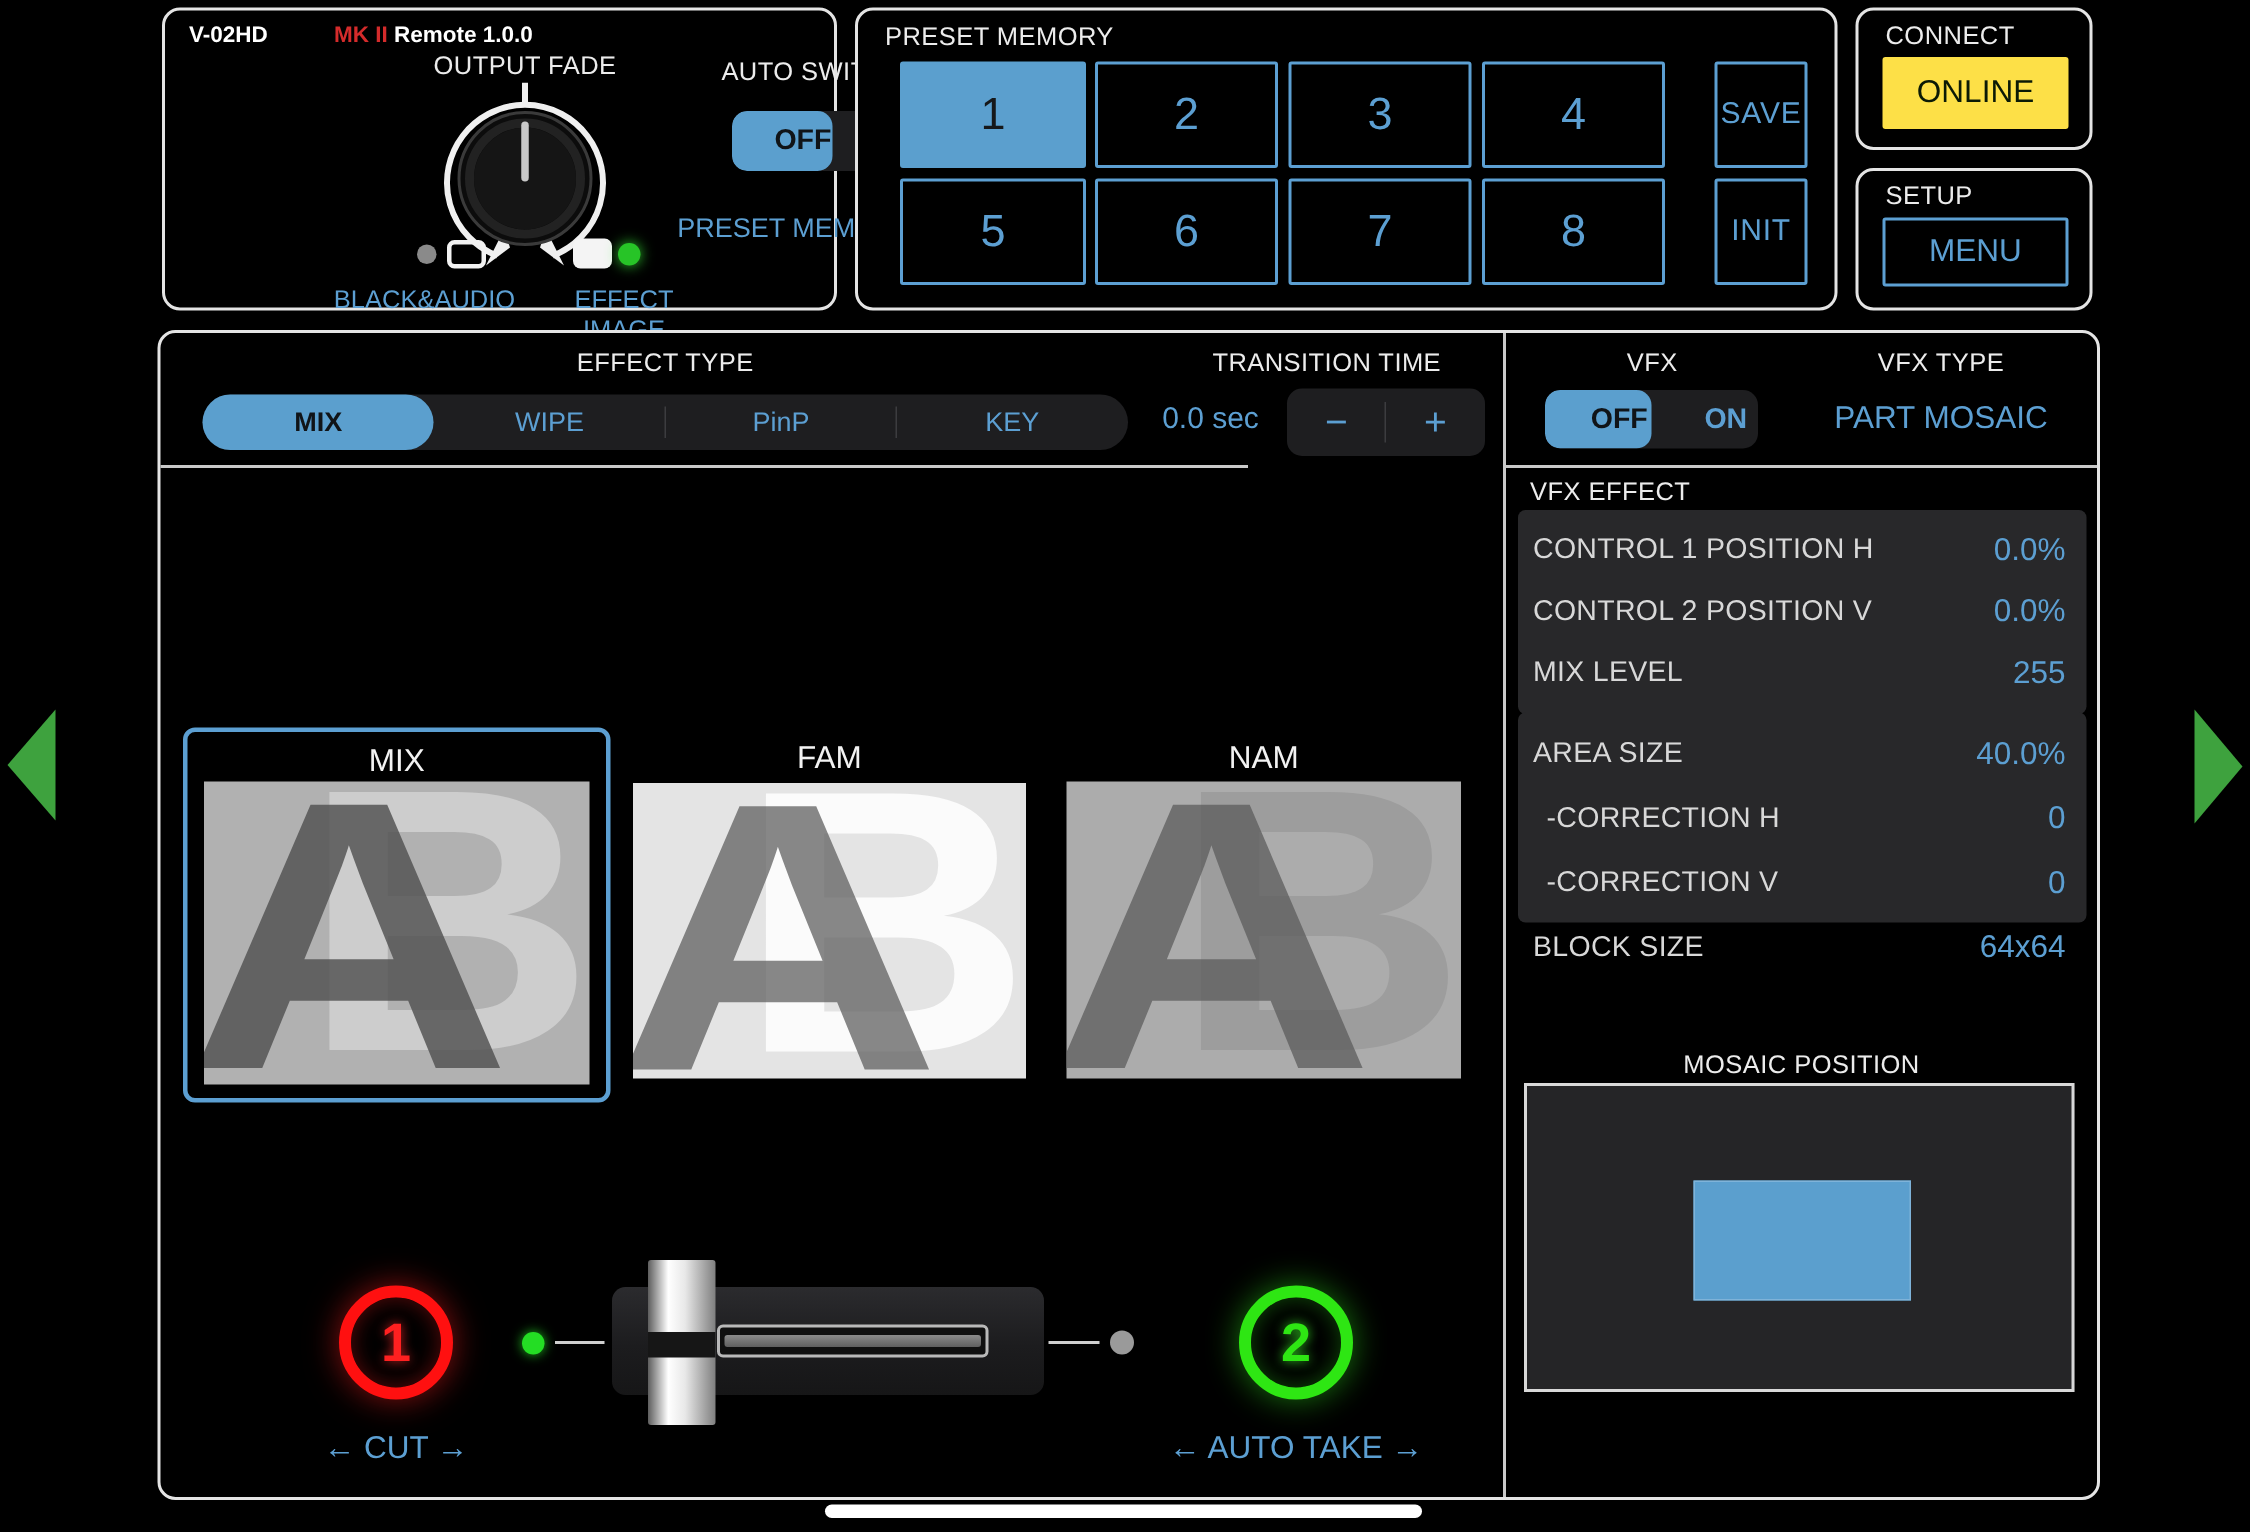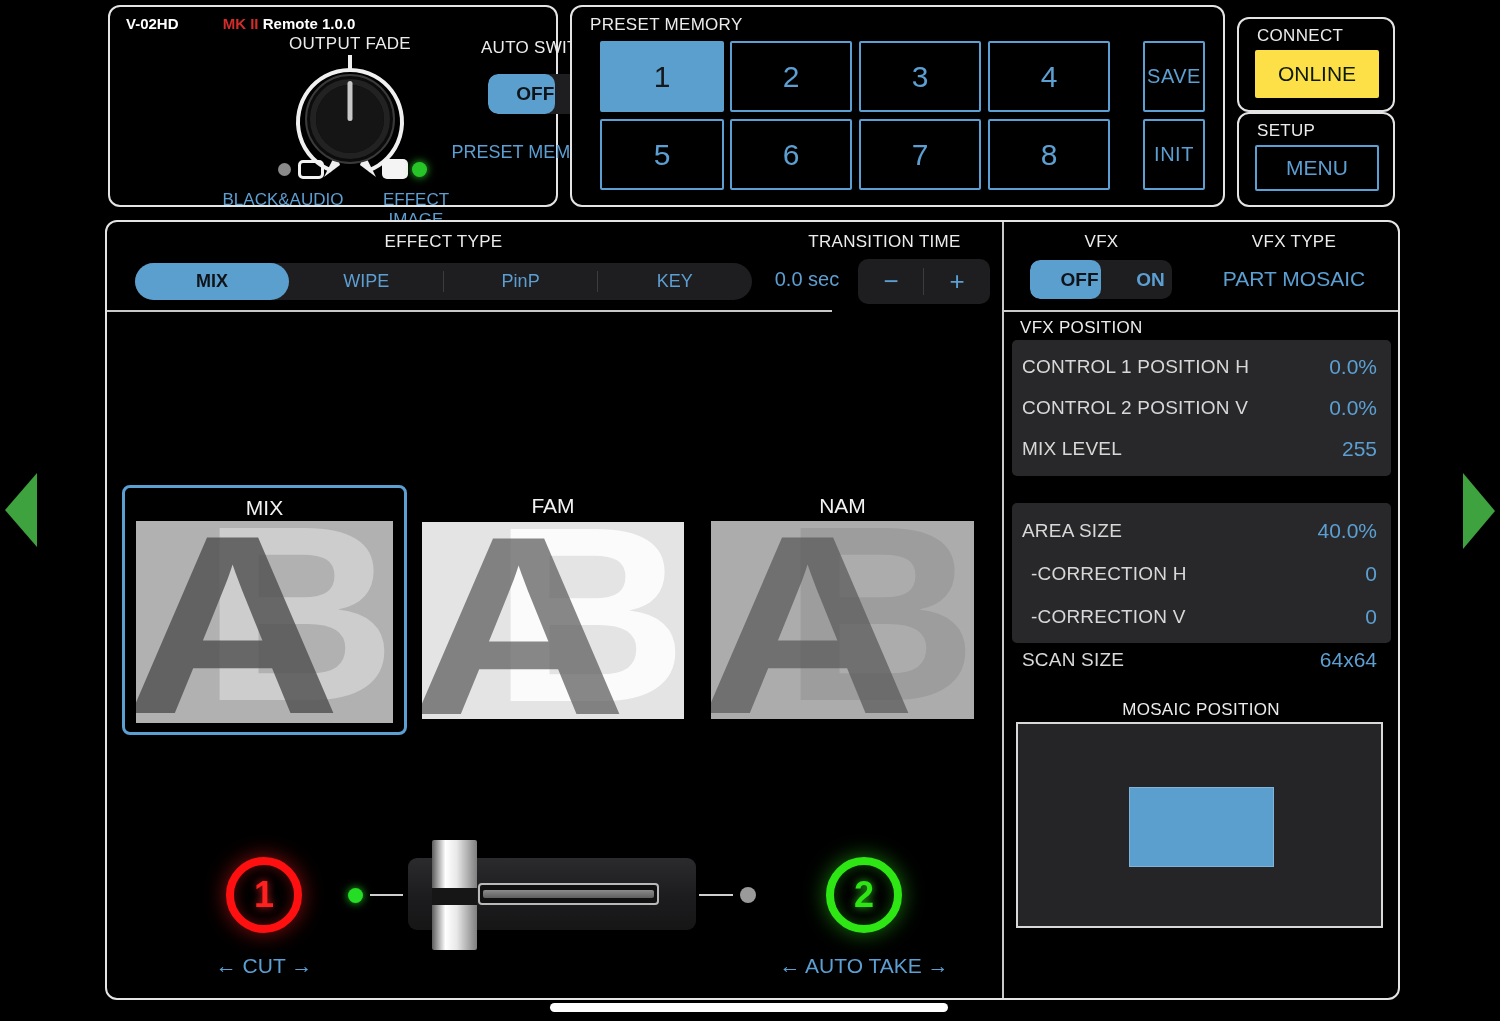--- a/index.html
+++ b/index.html
@@ -32,21 +32,21 @@
   .scan-label{position:absolute;left:335px;top:135px;width:225px;text-align:center;font-size:18px;}
 
   
   .preset-panel{left:570px;top:5px;width:655px;height:202px;}
   .preset-title{position:absolute;left:18px;top:8px;}
   .pbtn{position:absolute;display:flex;align-items:center;justify-content:center;background:#000;border:2px solid #5C9FD2;border-radius:2px;color:#5C9FD2;font-size:30px;cursor:pointer;}
   .pbtn.sel{background:#5B9FCE;border-color:#5B9FCE;color:#16181a;}
   .pbtn.small{font-size:20px;letter-spacing:.5px;}
 
   
-  .connect-panel{left:1237px;top:5px;width:158px;height:95px;margin-top:12px;}
+  .connect-panel{left:1237px;top:5px;width:158px;height:95px;}
   .setup-panel{left:1237px;top:112px;width:158px;height:95px;}
   .connect-title{position:absolute;left:18px;top:7px;}
   .online-btn{position:absolute;left:16px;top:31px;width:124px;height:48px;background:#fde047;border:none;border-radius:2px;color:#0b1a05;font-size:21px;display:flex;align-items:center;justify-content:center;cursor:pointer;}
   .menu-btn{position:absolute;left:16px;top:31px;width:124px;height:46px;background:#000;border:2px solid #5C9FD2;border-radius:2px;color:#5C9FD2;font-size:21px;display:flex;align-items:center;justify-content:center;cursor:pointer;}
 
   
   .main-panel{left:105px;top:220px;width:1295px;height:780px;border-radius:12px;}
   .main-left{position:absolute;left:0;top:0;width:725px;height:776px;}
   .main-right{position:absolute;left:895px;top:0;width:396px;height:776px;border-left:2px solid #c9c9c9;}
   .effect-row{position:absolute;left:0;top:0;width:100%;height:90px;border-bottom:2px solid #c9c9c9;}
@@ -100,21 +100,21 @@
 
   
   .vfx-row{position:absolute;left:0;top:0;width:100%;height:90px;border-bottom:2px solid #c9c9c9;}
   .vfx-label{position:absolute;left:25px;top:10px;width:145px;text-align:center;}
   .vfx-toggle{left:26px;top:38px;width:142px;height:39px;}
   .vfxtype-label{position:absolute;left:195px;top:10px;width:190px;text-align:center;}
   .vfxtype-value{position:absolute;left:185px;top:45px;width:210px;text-align:center;font-size:21px;}
   .vfxsetting-title{position:absolute;left:16px;top:96px;}
   .setting-card{position:absolute;left:8px;width:379px;background:#28282a;border-radius:5px;padding:6px 0;}
   .card-1{top:118px;height:136px;}
-  .card-2{top:281px;height:140px;}
+  .card-2{top:253px;height:140px;}
   .srow{display:flex;align-items:center;justify-content:space-between;padding:0 14px 0 10px;cursor:pointer;}
   .card-1 .srow{height:41px;}
   .card-2 .srow{height:43px;}
   .srow .slabel{color:#d8d8d8;font-size:19px;letter-spacing:.2px;}
   .srow .svalue{color:#5C9FD2;font-size:21px;}
   .srow.indent .slabel{padding-left:9px;}
   .mosaic-title{position:absolute;left:0;top:478px;width:100%;text-align:center;}
   .mosaic-box{position:absolute;left:12px;top:500px;width:367px;height:206px;border:2px solid #d8d8d8;background:#252527;cursor:pointer;}
   .mosaic-rect{position:absolute;left:111px;top:63px;width:145px;height:80px;background:#5B9FCE;border:1px solid #7fb3d9;cursor:grab;}
 
@@ -256,21 +256,21 @@
       <div class="vfx-row">
         <div class="panel-title vfx-label">VFX</div>
         <div class="toggle vfx-toggle">
           <div class="seg sel">OFF</div>
           <div class="seg">ON</div>
         </div>
         <div class="panel-title vfxtype-label">VFX TYPE</div>
         <div class="blue-label vfxtype-value">PART MOSAIC</div>
       </div>
 
-      <div class="panel-title vfxsetting-title">VFX POSITION</div>
+      <div class="panel-title vfxsetting-title">VFX EFFECT</div>
 
       <div class="setting-card card-1">
         <div class="srow">
           <span class="slabel">CONTROL 1 POSITION H</span>
           <span class="svalue">0.0%</span>
         </div>
         <div class="srow">
           <span class="slabel">CONTROL 2 POSITION V</span>
           <span class="svalue">0.0%</span>
         </div>
@@ -287,21 +287,21 @@
         </div>
         <div class="srow indent">
           <span class="slabel">-CORRECTION H</span>
           <span class="svalue">0</span>
         </div>
         <div class="srow indent">
           <span class="slabel">-CORRECTION V</span>
           <span class="svalue">0</span>
         </div>
         <div class="srow">
-          <span class="slabel">SCAN SIZE</span>
+          <span class="slabel">BLOCK SIZE</span>
           <span class="svalue">64x64</span>
         </div>
       </div>
 
       <div class="panel-title mosaic-title">MOSAIC POSITION</div>
       <div class="mosaic-box">
         <div class="mosaic-rect"></div>
       </div>
     </div>
   </section>

